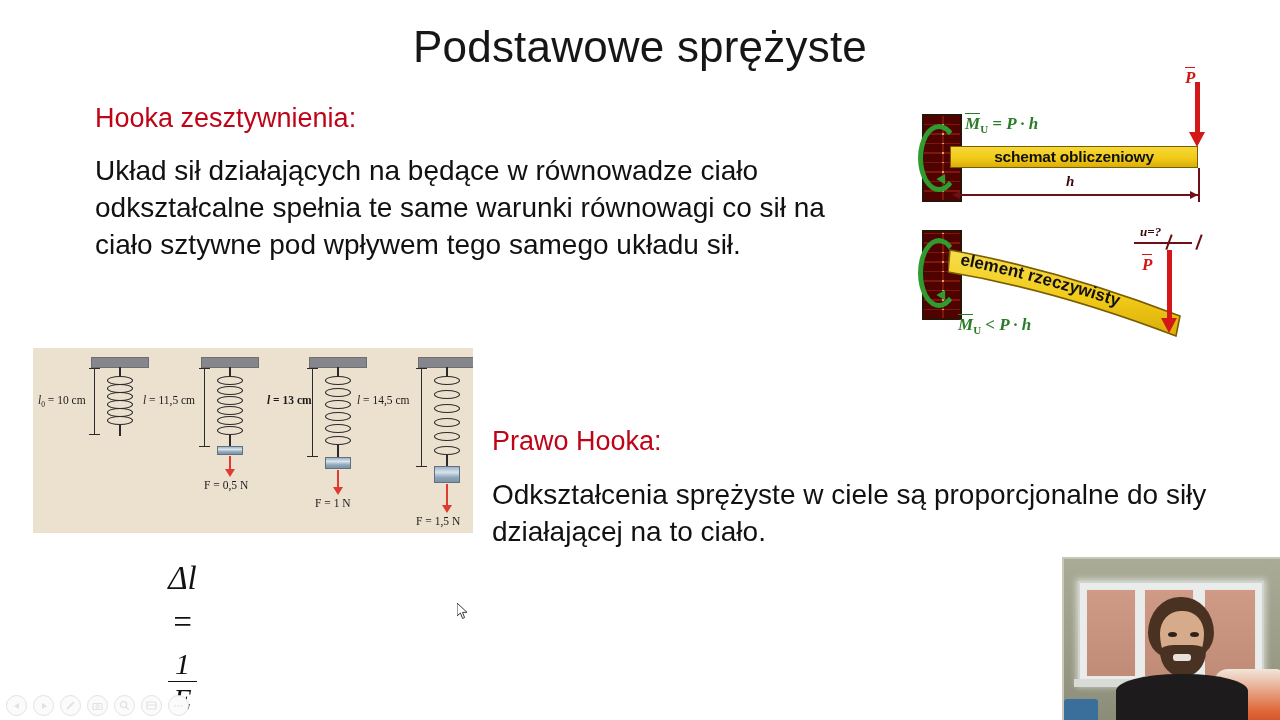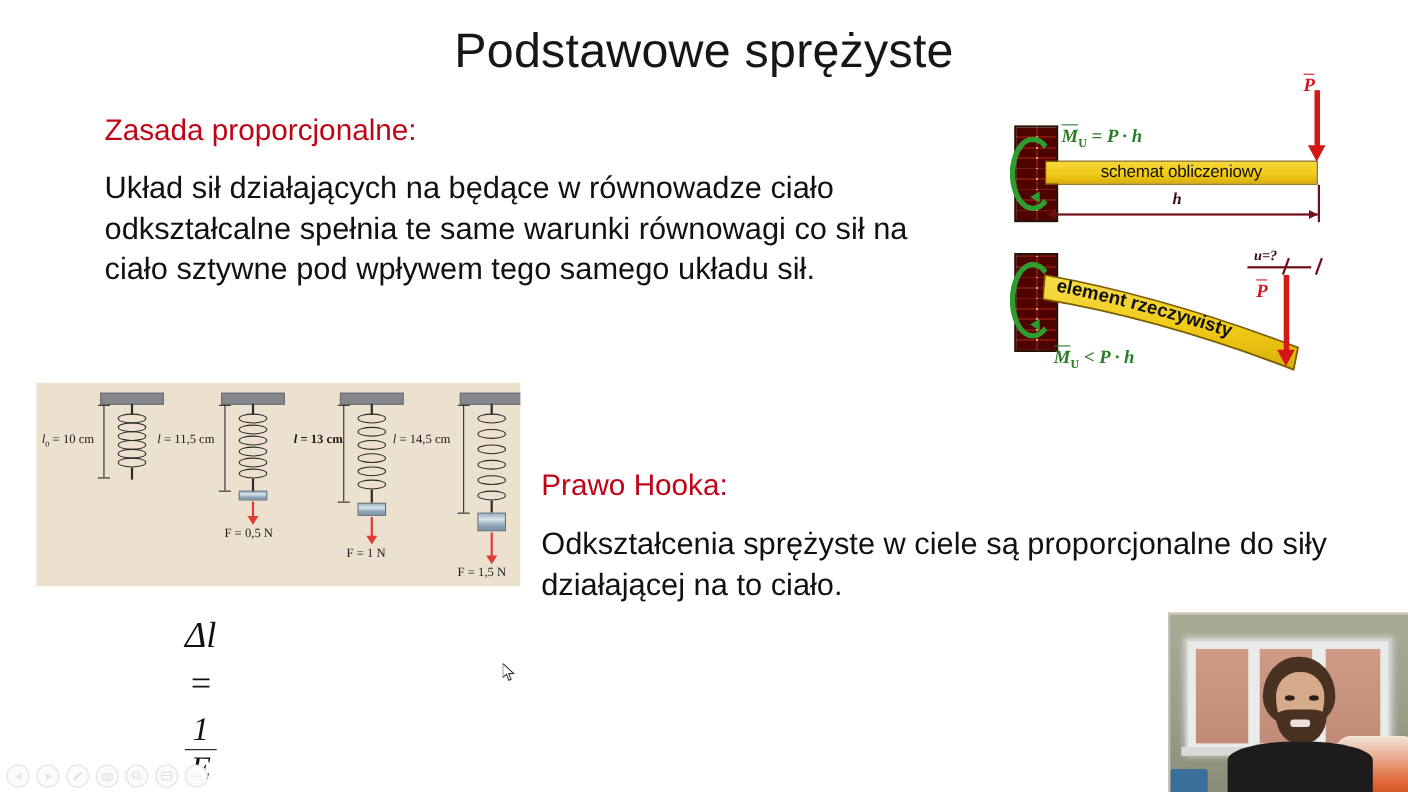--- a/index.html
+++ b/index.html
@@ -190,21 +190,21 @@
     position: absolute;
     background: linear-gradient(180deg,#f5d73a 0%, #f2cb18 55%, #d9ae09 100%);
     border: 1.5px solid #7a5c03;
     box-sizing: border-box;
     display: flex;
     align-items: center;
     justify-content: center;
   }
   .beam-bar span {
     font-size: 15.5px;
-    font-weight: normal;
+    font-weight: bold;
     color: #111;
     letter-spacing: -0.2px;
     white-space: nowrap;
   }
   .eq-green {
     position: absolute;
     font-family: "Liberation Serif", serif;
     font-style: italic;
     font-weight: bold;
     font-size: 17px;
@@ -360,21 +360,21 @@
     height: 17px;
   }
 </style>
 </head>
 <body>
 
 <div class="slide">
 
   <div id="page-title">Podstawowe sprężyste</div>
 
-  <div id="rigidity-heading" class="red-heading">Zasada proporcjonalne:</div>
+  <div id="rigidity-heading" class="red-heading">Hooka zesztywnienia:</div>
   <div id="rigidity-body" class="body-text">Układ sił działających na będące w równowadze ciało odkształcalne spełnia te same warunki równowagi co sił na ciało sztywne pod wpływem tego samego układu sił.</div>
 
   <div id="hooke-heading" class="red-heading">Prawo Hooka:</div>
   <div id="hooke-body" class="body-text">Odkształcenia sprężyste w ciele są proporcjonalne do siły działającej na to ciało.</div>
 
   <div id="hooke-formula">
     <span>Δl</span>
     <span>=</span>
     <span class="frac">
       <span class="num">1</span>

